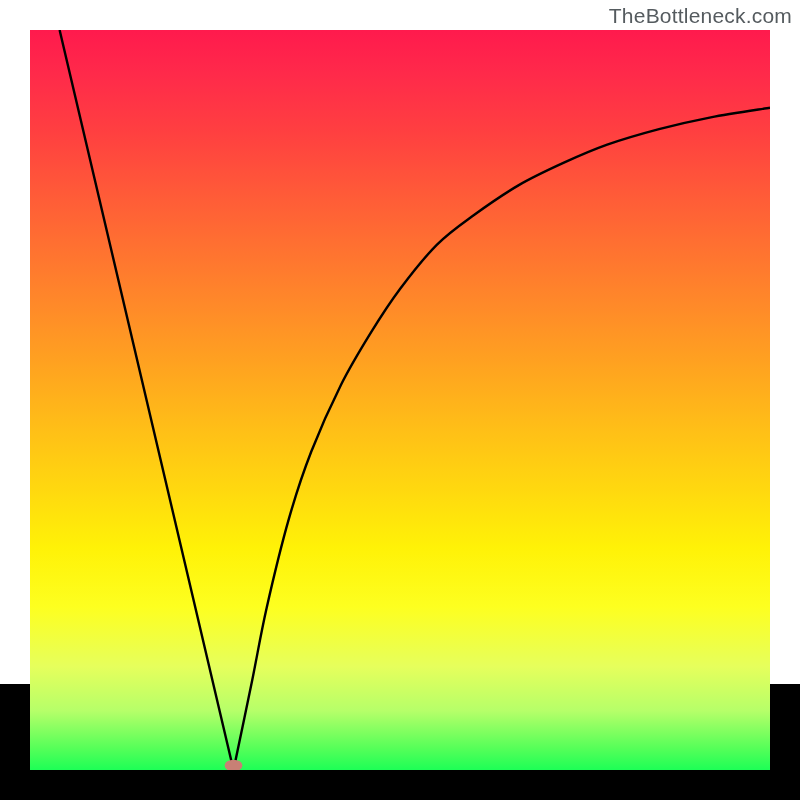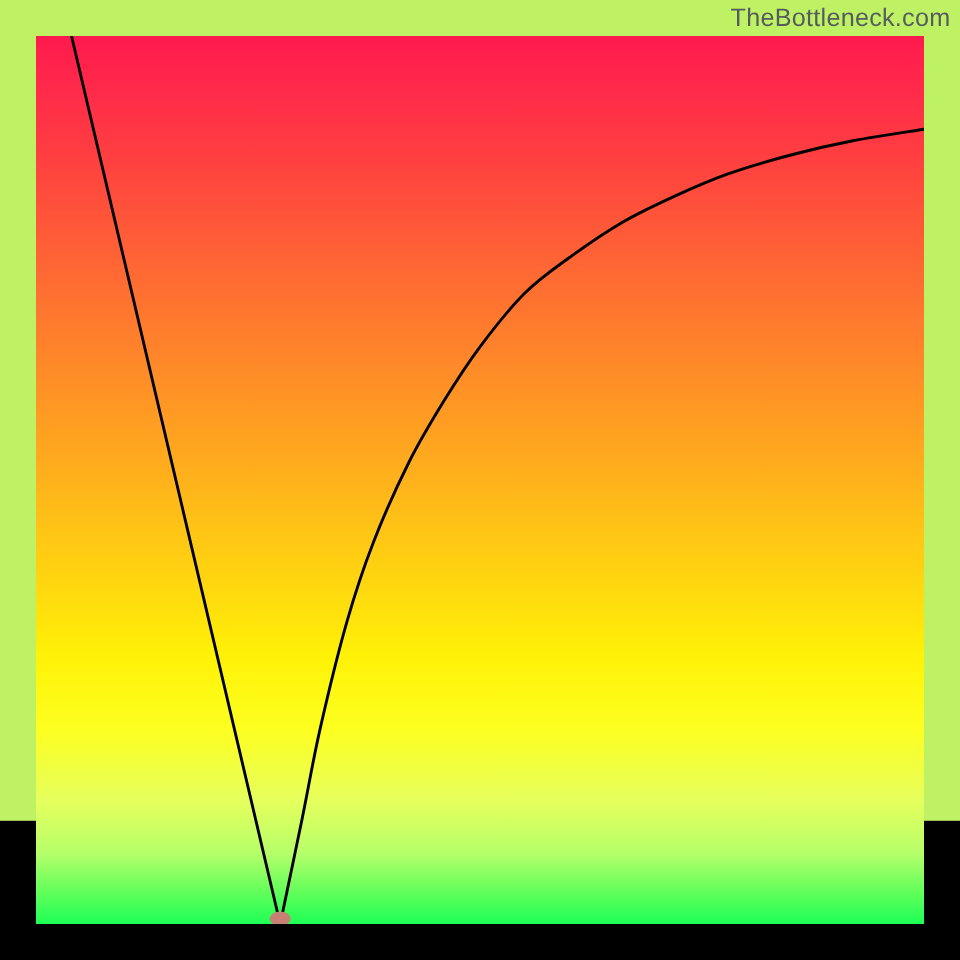--- a/index.html
+++ b/index.html
@@ -8,21 +8,21 @@
     width: 800px;
     height: 800px;
     overflow: hidden;
     background: #000;
     font-family: Arial, Helvetica, sans-serif;
   }
   .frame {
     position: relative;
     width: 800px;
     height: 684px;
-    background: #bef264;
+    background: #ffffff;
   }
   .plot-area {
     position: absolute;
     left: 30px;
     top: 30px;
     width: 740px;
     height: 740px;
     background: linear-gradient(
       to bottom,
       #ff1a4d 0%,

